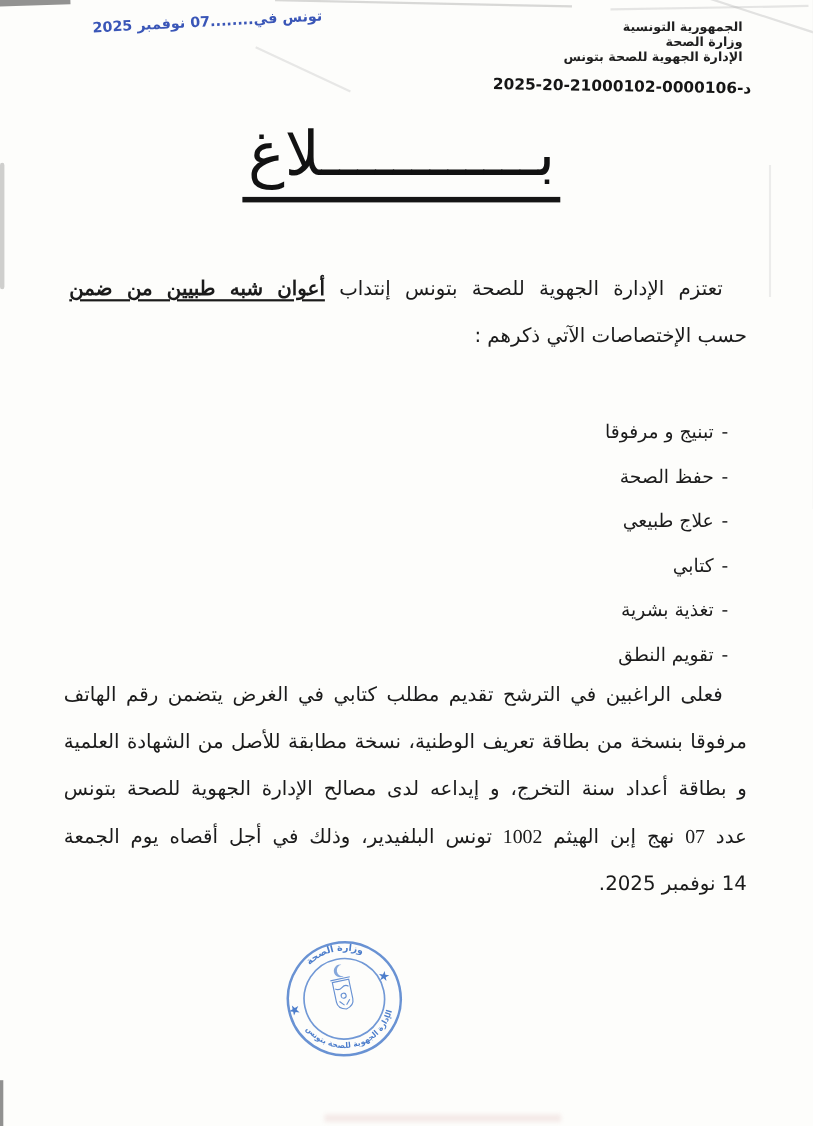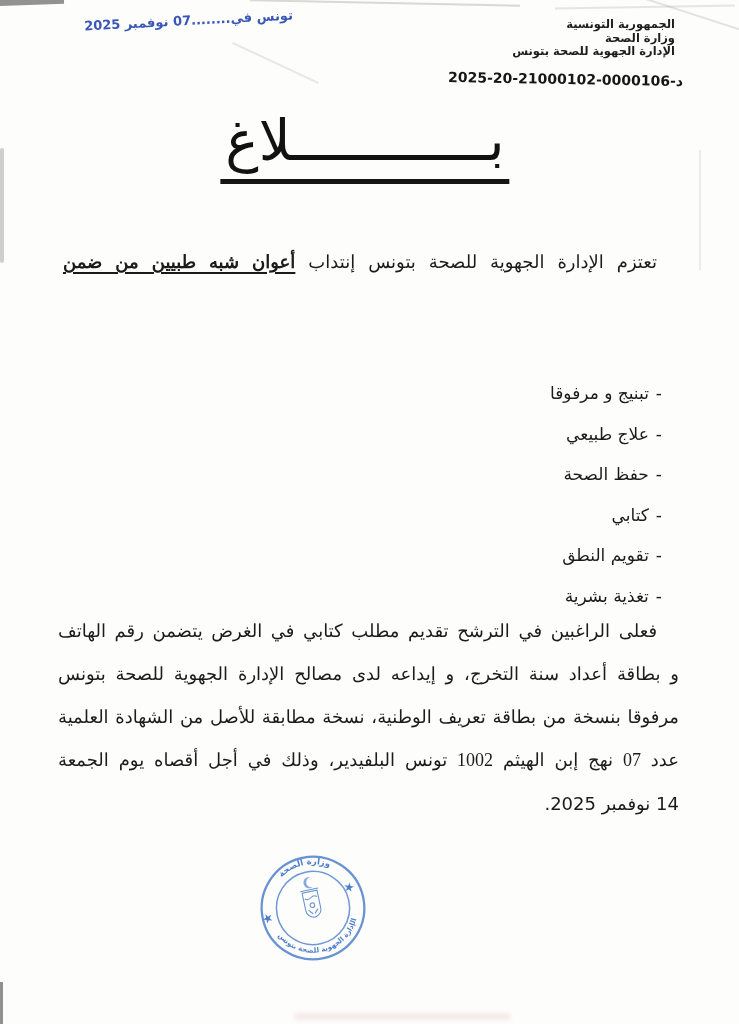--- a/index.html
+++ b/index.html
@@ -88,35 +88,36 @@
       <div>وزارة الصحة</div>
       <div>الإدارة الجهوية للصحة بتونس</div>
     </div>
 
   <div class="reference">د-0000106-21000102-20-2025</div>
 
   <div class="doc-title">بــــــــــــلاغ</div>
 
   <div class="para para1">
       <div class="p-line jline indent"><span>تعتزم الإدارة الجهوية للصحة بتونس إنتداب </span><span class="emph">أعوان شبه طبيين من ضمن</span></div>
+      <div class="p-line rline"><span>حسب الإختصاصات الآتي ذكرهم :</span></div>
     </div>
 
   <div class="spec-list">
       <div class="spec-item"><span class="dash">-</span><span>تبنيج و مرفوقا</span></div>
+      <div class="spec-item"><span class="dash">-</span><span>حفظ الصحة</span></div>
       <div class="spec-item"><span class="dash">-</span><span>علاج طبيعي</span></div>
-      <div class="spec-item"><span class="dash">-</span><span>حفظ الصحة</span></div>
       <div class="spec-item"><span class="dash">-</span><span>كتابي</span></div>
+      <div class="spec-item"><span class="dash">-</span><span>تغذية بشرية</span></div>
       <div class="spec-item"><span class="dash">-</span><span>تقويم النطق</span></div>
-      <div class="spec-item"><span class="dash">-</span><span>تغذية بشرية</span></div>
     </div>
 
   <div class="para para2">
       <div class="p-line jline indent"><span>فعلى الراغبين في الترشح تقديم مطلب كتابي في الغرض يتضمن رقم الهاتف</span></div>
+      <div class="p-line jline"><span>مرفوقا بنسخة من بطاقة تعريف الوطنية، نسخة مطابقة للأصل من الشهادة العلمية</span></div>
       <div class="p-line jline"><span>و بطاقة أعداد سنة التخرج، و إيداعه لدى مصالح الإدارة الجهوية للصحة بتونس</span></div>
-      <div class="p-line jline"><span>مرفوقا بنسخة من بطاقة تعريف الوطنية، نسخة مطابقة للأصل من الشهادة العلمية</span></div>
       <div class="p-line jline"><span>عدد 07 نهج إبن الهيثم 1002 تونس البلفيدير، وذلك في أجل أقصاه يوم الجمعة</span></div>
       <div class="p-line rline"><span>14 نوفمبر 2025.</span></div>
     </div>
 
   <div class="stamp">
     <svg viewBox="0 0 120 120">
       <defs>
         <path id="arcTop" d="M 16.2,45.8 A 46 46 0 0 1 103.8,45.8" fill="none"></path>
         <path id="arcBot" d="M 14.6,72.2 A 47 47 0 0 0 105.4,72.2" fill="none"></path>
       </defs>

